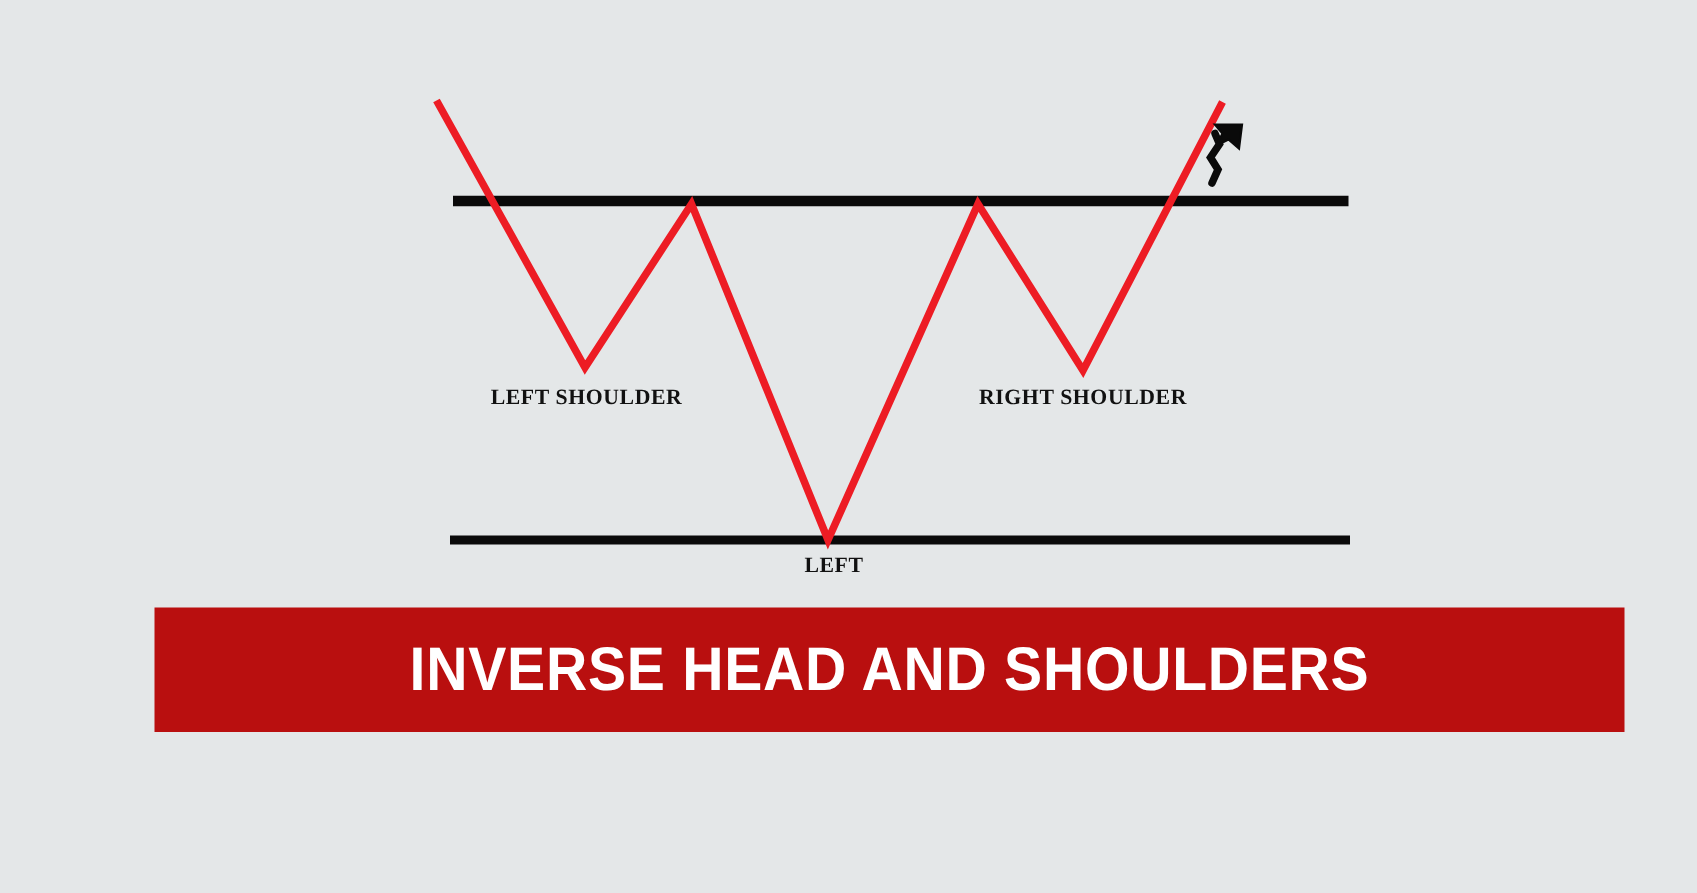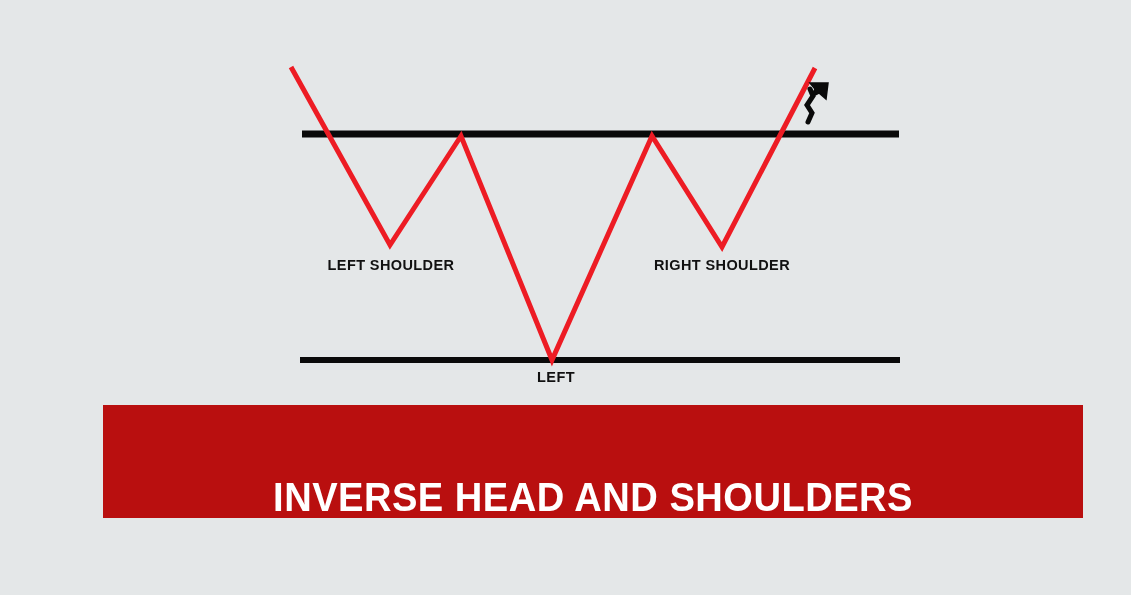--- a/index.html
+++ b/index.html
@@ -22,21 +22,21 @@
   #chart-svg {
     position: absolute;
     left: 0;
     top: 0;
     width: 1131px;
     height: 595px;
     display: block;
   }
   .pattern-label {
     position: absolute;
-    font-family: Liberation Sans, sans-serif;
+    font-family: Liberation Serif, serif;
     font-weight: bold;
     font-size: 14.5px;
     letter-spacing: 0.4px;
     color: #111111;
     white-space: nowrap;
     transform: translateX(-50%);
     text-align: center;
     -webkit-font-smoothing: antialiased;
   }
   #label-left-shoulder {
@@ -49,24 +49,24 @@
   }
   #label-head {
     left: 556px;
     top: 369px;
   }
   #title-banner {
     position: absolute;
     left: 103px;
     top: 405px;
     width: 980px;
-    height: 113px;
+    height: 83px;
     background: #b90f0f;
     display: flex;
-    align-items: flex-end;
+    align-items: center;
     justify-content: center;
   }
   #banner-title {
     font-family: "Liberation Sans", sans-serif;
     font-weight: bold;
     font-size: 41px;
     line-height: 1;
     color: #ffffff;
     letter-spacing: 0.5px;
     transform: scaleX(0.93);

